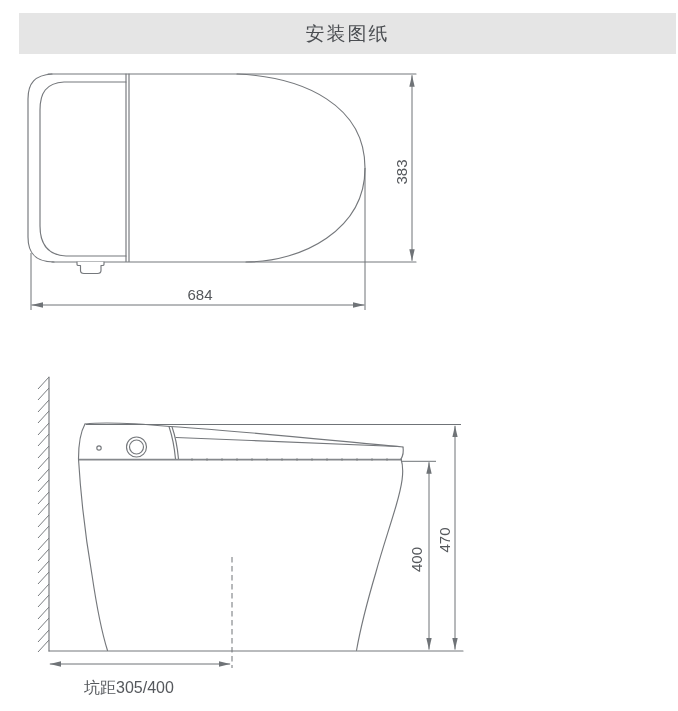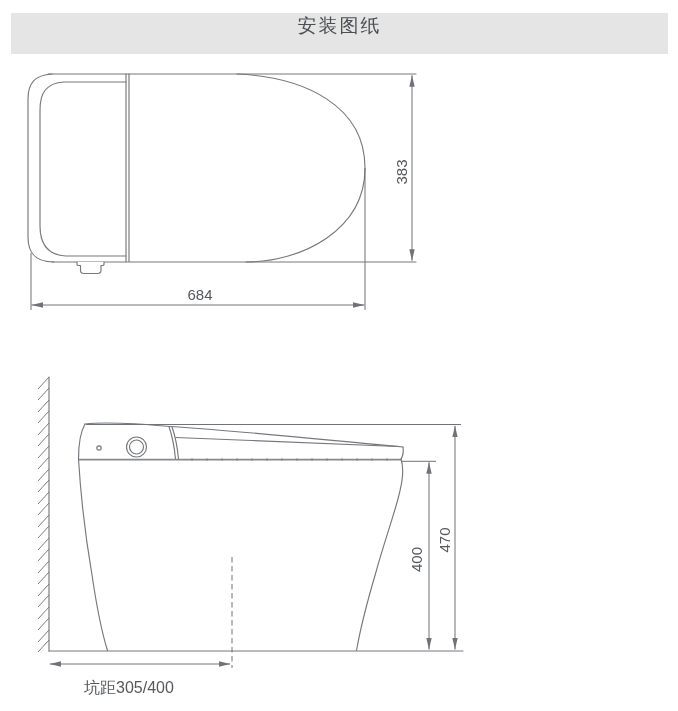--- a/index.html
+++ b/index.html
@@ -1,19 +1,19 @@
 <!DOCTYPE html>
 <html><head>
 <meta charset="utf-8">
 <style>
   html,body{margin:0;padding:0;background:#ffffff;}
   .page{position:relative;width:678px;height:711px;background:#ffffff;overflow:hidden;
         font-family:"Liberation Sans","DejaVu Sans",sans-serif;}
-  .header-bar{position:absolute;left:11px;top:13px;width:657px;height:41px;
-        background:#e5e5e5;display:flex;justify-content:center;}
+  .header-bar{position:absolute;left:19px;top:13px;width:657px;height:41px;
+        background:#e5e5e5;display:flex;align-items:center;justify-content:center;}
   .header-title{font-size:19px;color:#4b4e52;letter-spacing:2px;}
   .drawing-svg{position:absolute;left:0;top:0;}
   .draw{stroke:#75787c;fill:none;stroke-width:1.15;stroke-linecap:round;stroke-linejoin:round;}
   .draw-thick{stroke:#85888c;fill:none;stroke-width:1.9;stroke-linecap:butt;}
   .tick{stroke:#75787c;fill:none;stroke-width:0.9;opacity:0.75;}
   .dim{stroke:#6f7377;fill:none;stroke-width:1;}
   .hatch{stroke:#7a7d81;fill:none;stroke-width:1;}
   .dash{stroke:#6f7377;fill:none;stroke-width:1;stroke-dasharray:5.5 3.5;}
   .fillwhite{fill:#ffffff;}
   .dimtext{font-family:"Liberation Sans","DejaVu Sans",sans-serif;font-size:15px;fill:#55585c;}

